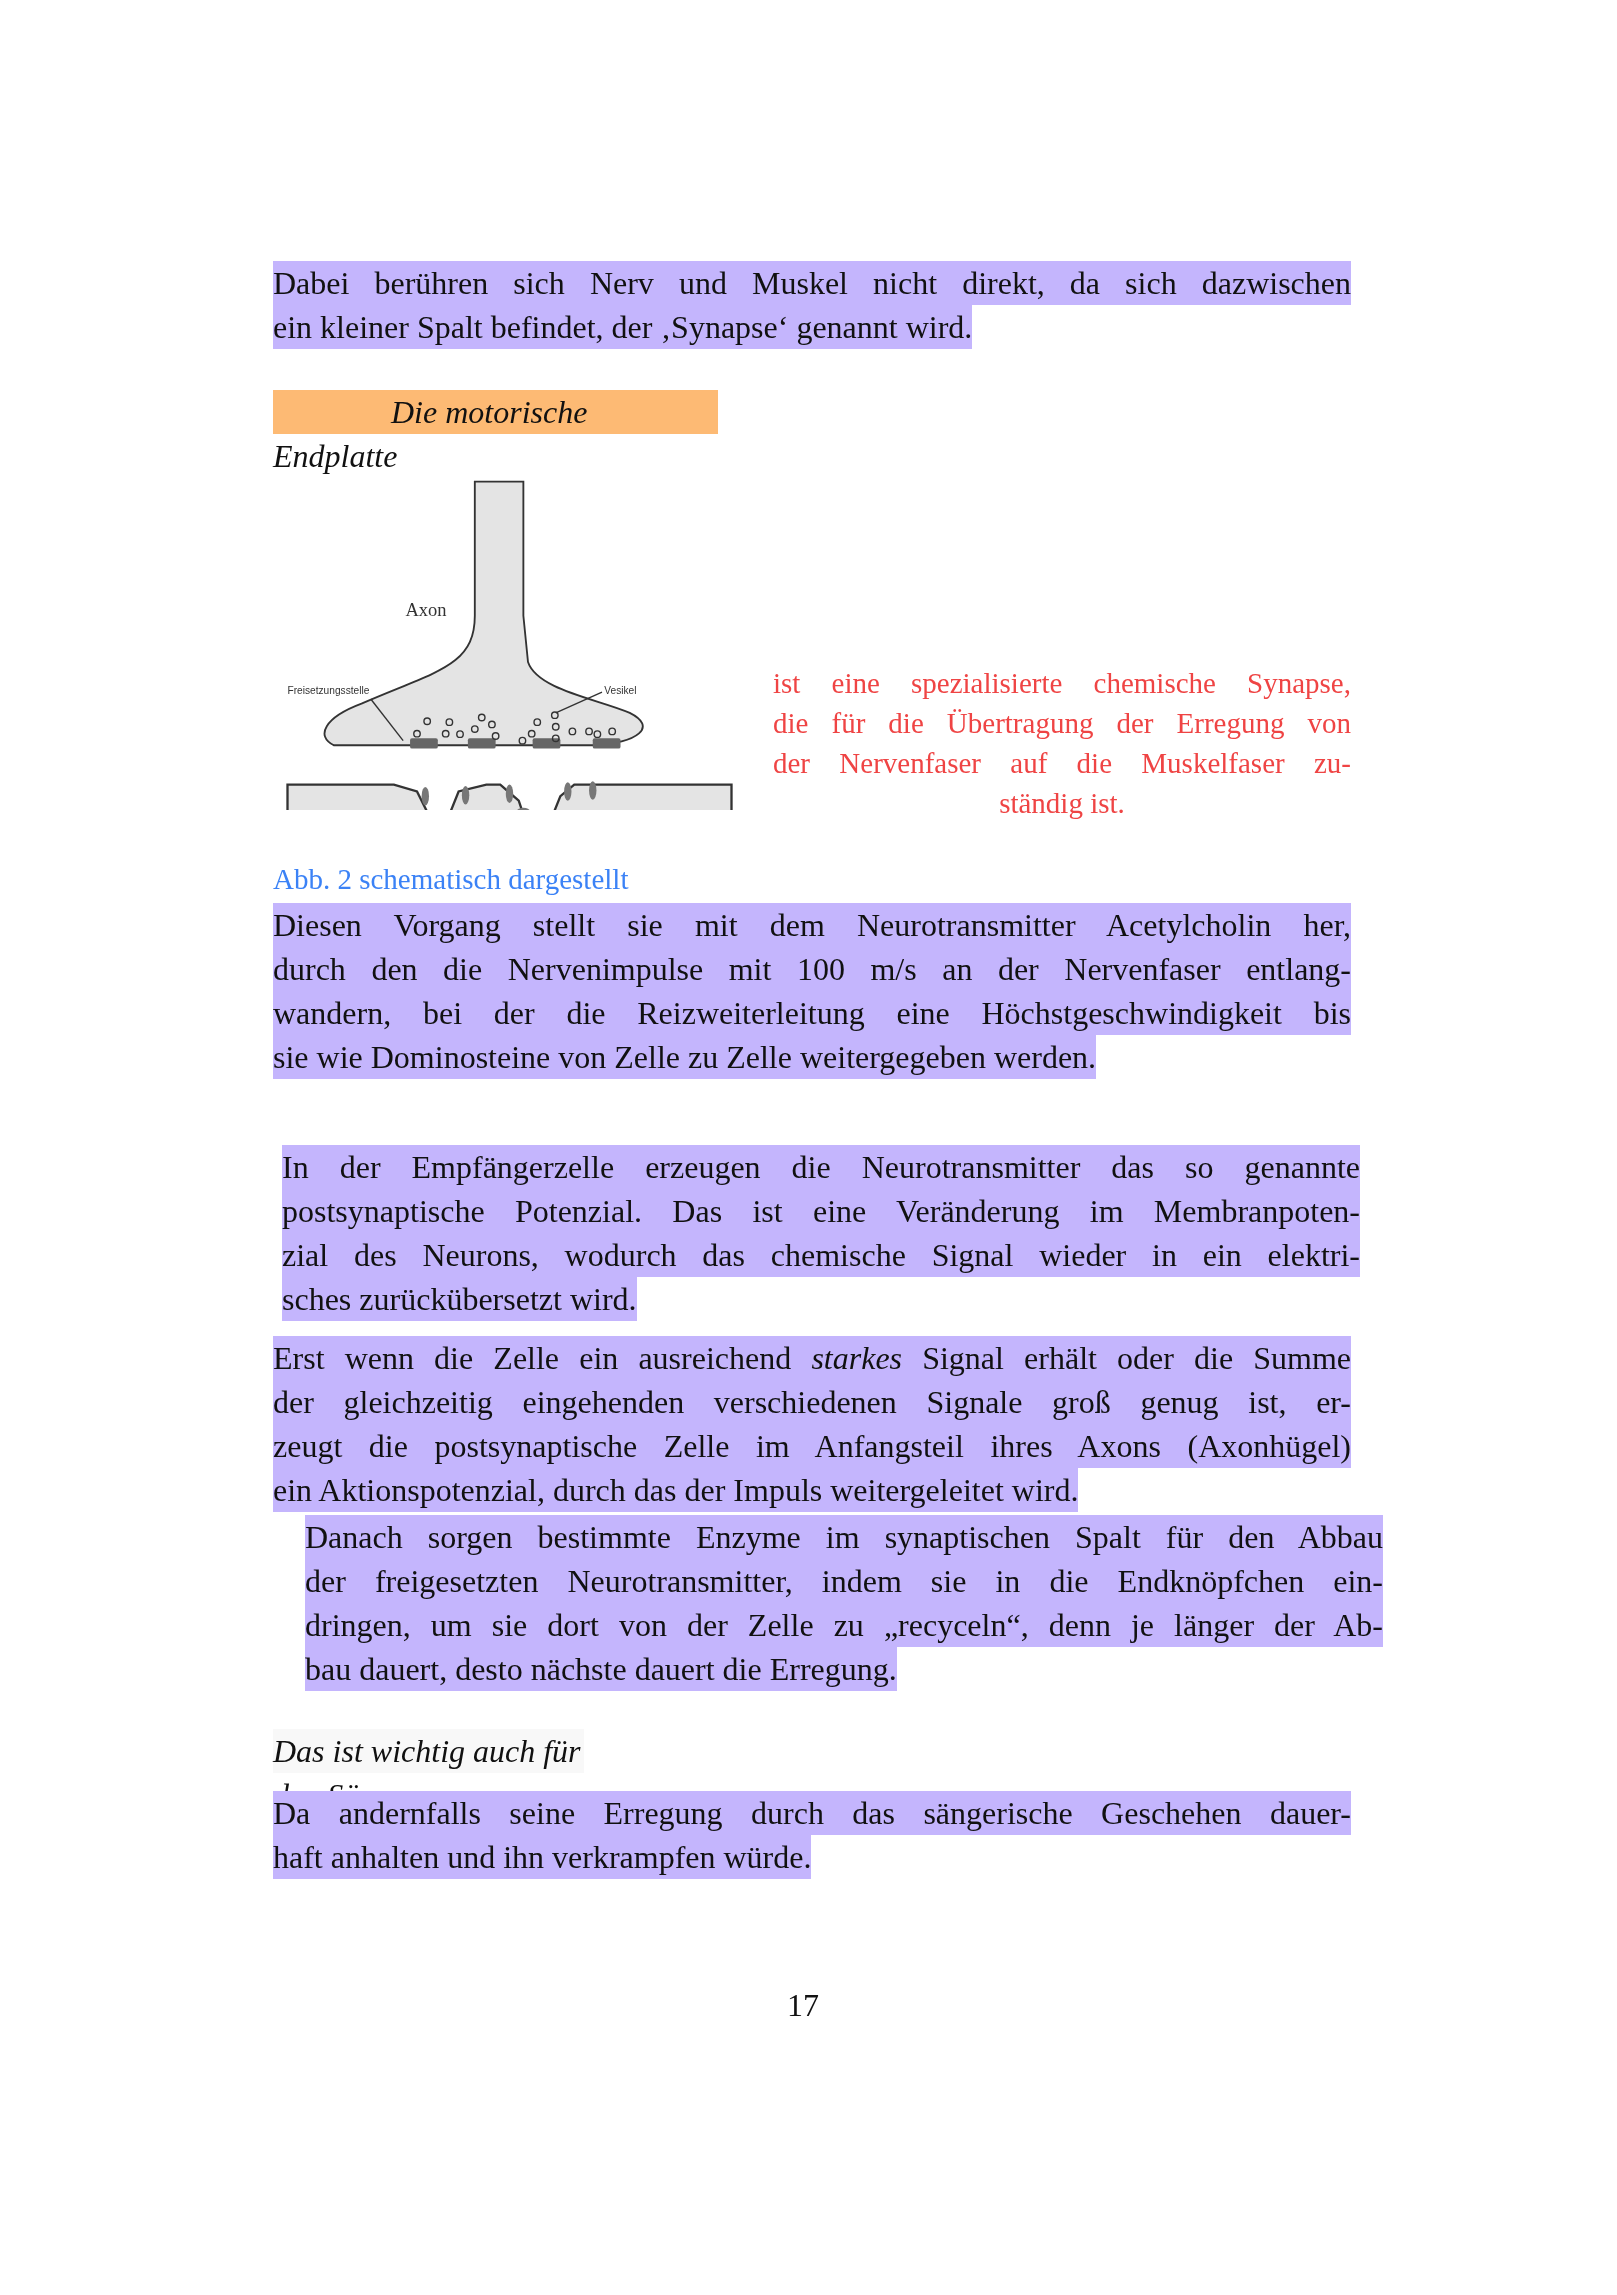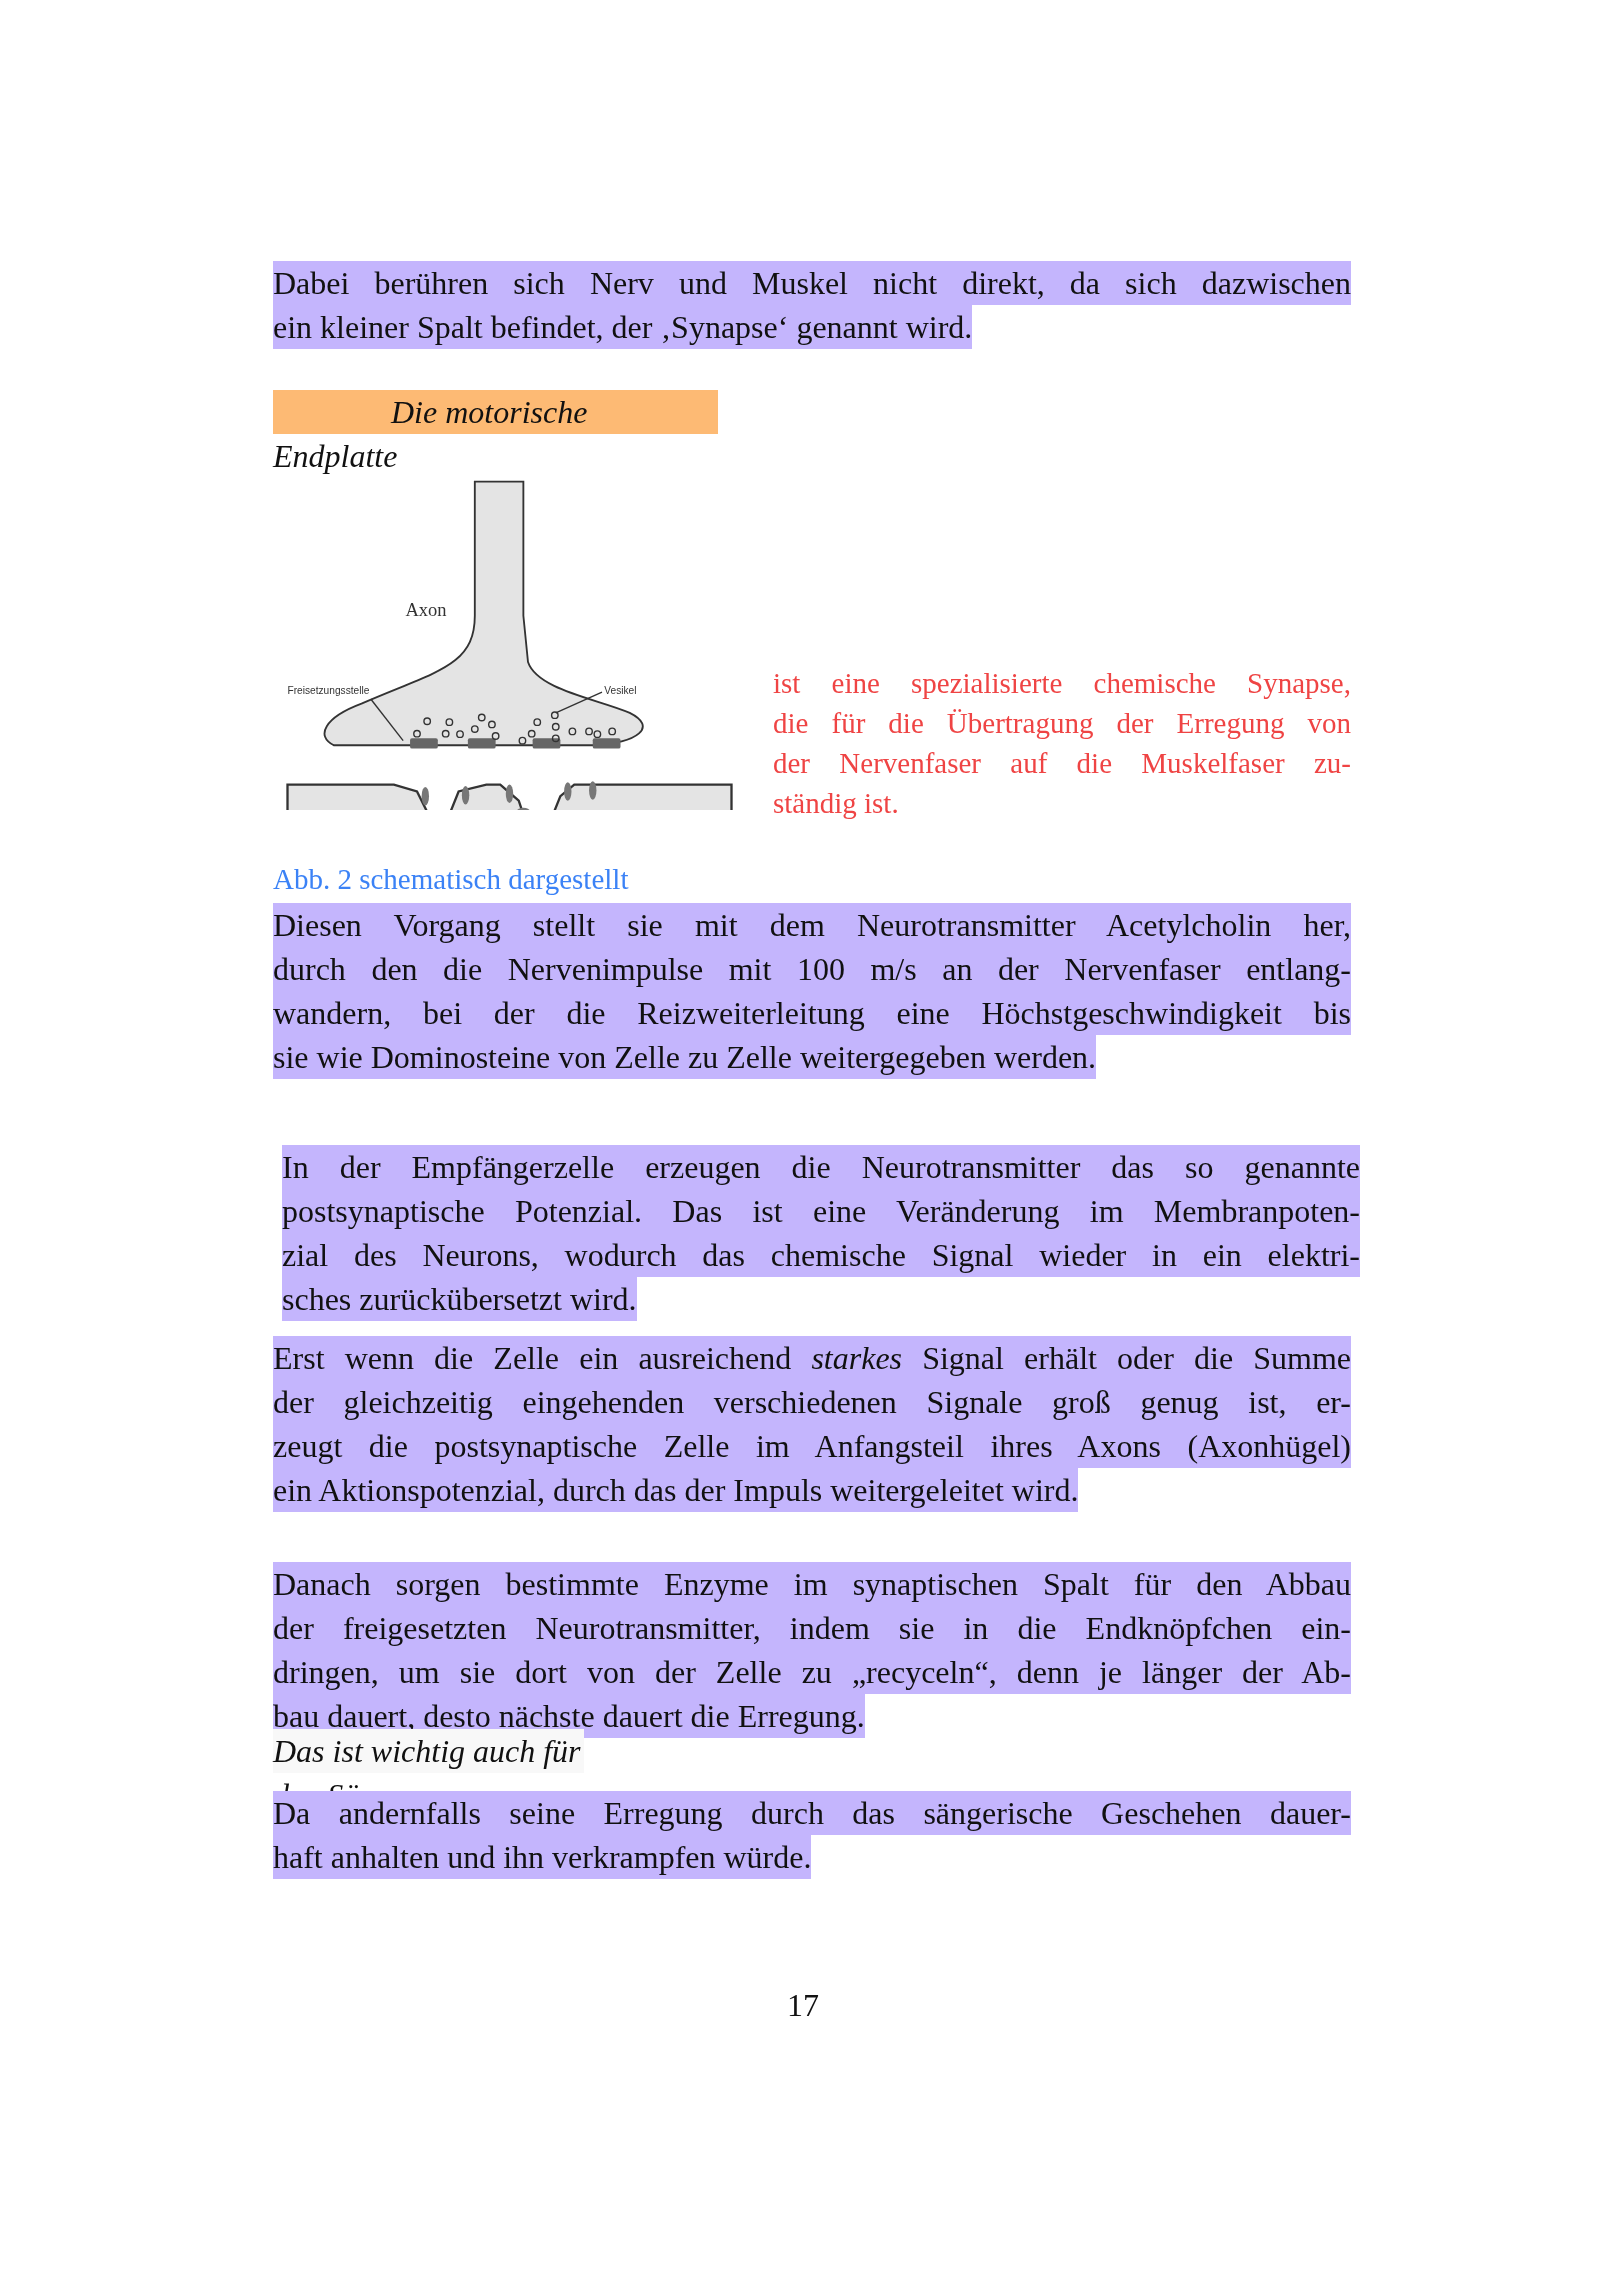--- a/index.html
+++ b/index.html
@@ -1,21 +1,21 @@
 <!DOCTYPE html>
 <html style="font-size:7.4px"><head>
 <meta charset="utf-8">
 <style>
   html, body { margin:0; padding:0; background:#ffffff; }
   body { width:1618px; height:2295px; position:relative; overflow:hidden;
          font-family:"Liberation Serif","DejaVu Serif",serif; color:#111; }
   .page { position:absolute; left:0; top:0; width:1618px; height:2295px; background:#fff; }
   .text-block { position:absolute; left:273px; width:1078px; font-size:32px; line-height:44px; }
   .hl { background:#c4b5fd; }
-  .line { display:block; white-space:nowrap; }
+  .line { display:block; white-space:nowrap;text-align:center; }
   .justify { text-align:justify; text-align-last:justify; }
   .caption-title { position:absolute; left:273px; top:390px; width:445px; height:44px;
                    background:#fdba74; font-style:italic; font-size:32px; line-height:44px; }
   .caption-title span { padding-left:118px; }
   .figure { position:absolute; left:278px; top:477px; width:463px; height:333px; }
   .side-text { position:absolute; left:773px; top:663px; width:578px; font-size:29px; line-height:40px; color:#ef4444; }
   .fig-caption { position:absolute; left:273px; top:861px; font-size:29px; line-height:37px; color:#3b82f6; }
   .italic-line { position:absolute; left:273px; top:1729px; width:311px; height:44px; background:#f8f8f8;
                  font-style:italic; font-size:32px; line-height:44px; }
   .page-number { position:absolute; left:787px; top:1987px; font-size:32px; line-height:37px; }
@@ -119,21 +119,21 @@
     <span class="line hl justify">
       <span>Erst wenn die Zelle ein ausreichend</span>
       <em class="stark">starkes</em>
       <span>Signal erhält oder die Summe</span>
     </span>
     <span class="line hl justify">der gleichzeitig eingehenden verschiedenen Signale groß genug ist, er-</span>
     <span class="line hl justify">zeugt die postsynaptische Zelle im Anfangsteil ihres Axons (Axonhügel)</span>
     <span class="line hl" style="display:inline-block;">ein Aktionspotenzial, durch das der Impuls weitergeleitet wird.</span>
   </div>
 
-  <div class="text-block" style="top:1562px;">
+  <div class="text-block" style="top:1515px;margin-left:32px;">
     <span class="line hl justify">Danach sorgen bestimmte Enzyme im synaptischen Spalt für den Abbau</span>
     <span class="line hl justify">der freigesetzten Neurotransmitter, indem sie in die Endknöpfchen ein-</span>
     <span class="line hl justify">dringen, um sie dort von der Zelle zu „recyceln“, denn je länger der Ab-</span>
     <span class="line hl" style="display:inline-block;">bau dauert, desto nächste dauert die Erregung.</span>
   </div>
 
   <div class="italic-line">Das ist wichtig auch für den Sänger.</div>
 
   <div class="text-block" style="top:1791px;">
     <span class="line hl justify">Da andernfalls seine Erregung durch das sängerische Geschehen dauer-</span>

